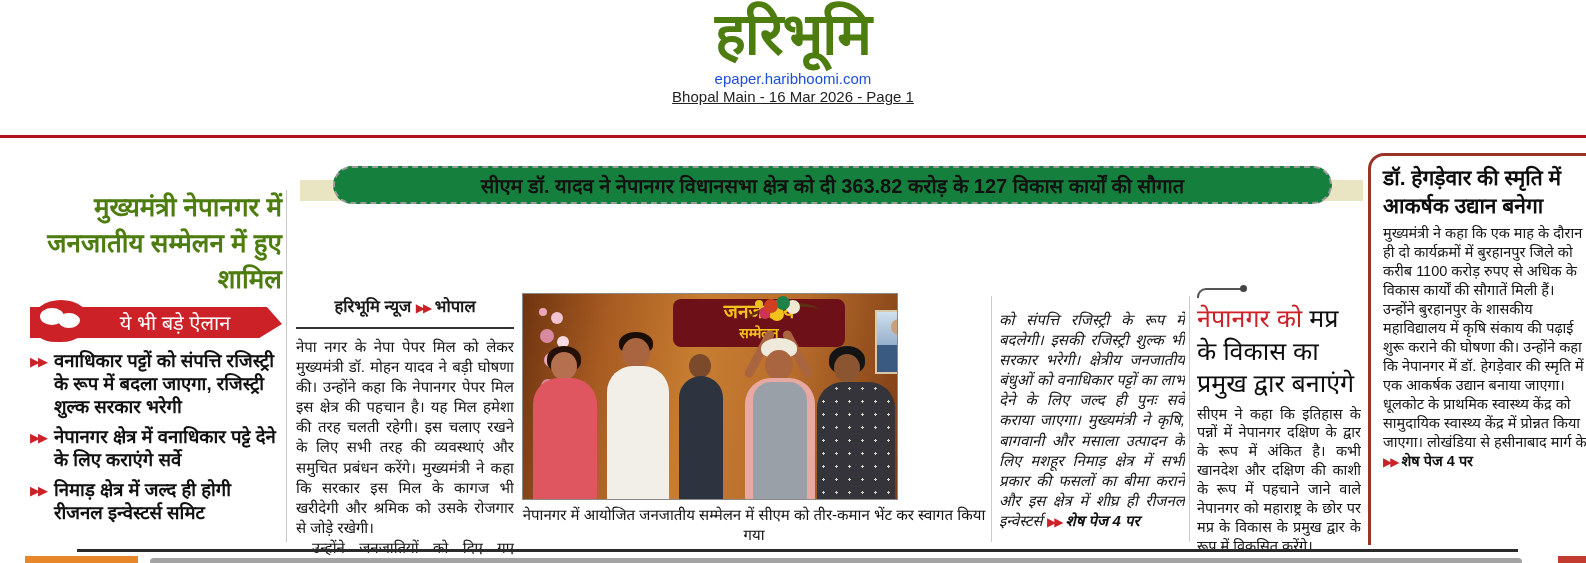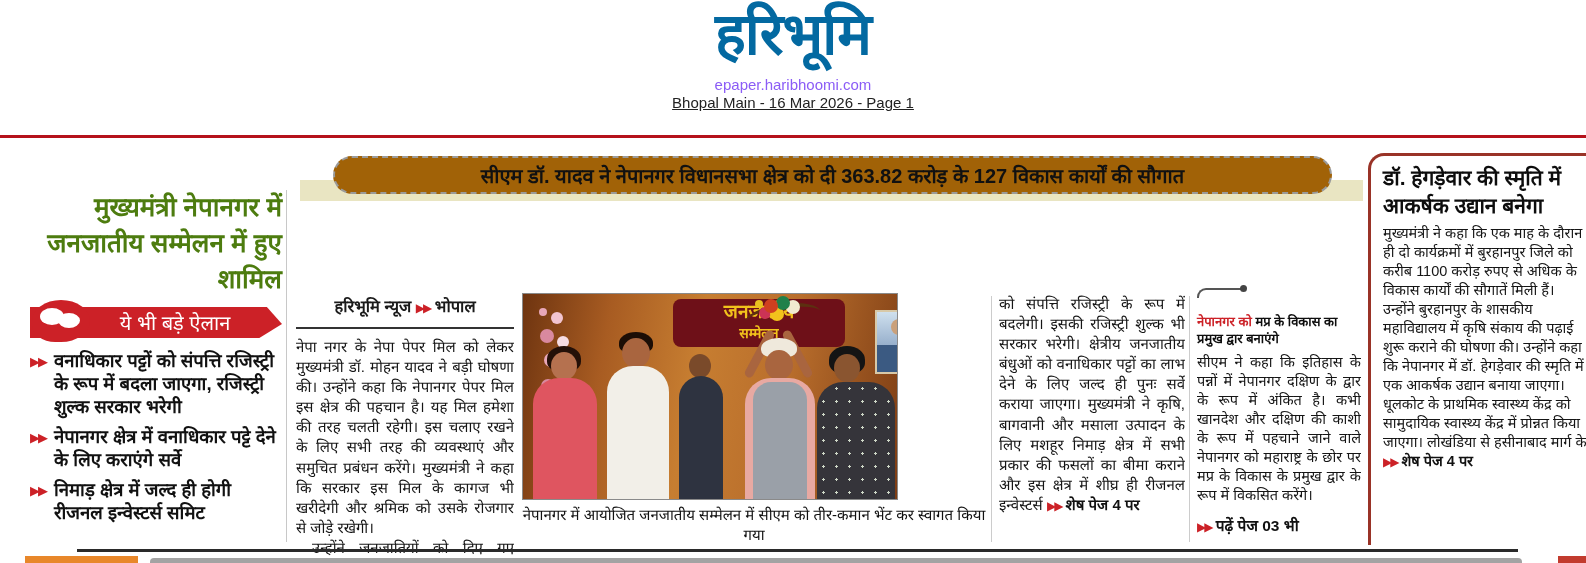--- a/index.html
+++ b/index.html
@@ -4,43 +4,43 @@
 <style>
   * { margin:0; padding:0; box-sizing:border-box; }
   html,body { background:#e9e9e9; }
   body { font-family:"Liberation Sans","DejaVu Sans",sans-serif; }
   .page {
     position:relative; width:1586px; height:563px; background:#ffffff;
     overflow:hidden; margin:0 auto; color:#1a1a1a;
   }
   
   .masthead { position:absolute; left:0; top:0; width:100%; text-align:center; }
-  .logo { font-size:58px; font-weight:800; color:#0369a1; letter-spacing:-1px; line-height:1.18; }
-  .site-url { font-size:15px; color:#8b5cf6; margin-top:8px; }
+  .logo { font-size:58px; font-weight:800; color:#4d7c0f; letter-spacing:-1px; line-height:1.18; }
+  .site-url { font-size:15px; color:#1d4ed8; margin-top:2px; }
   .edition { font-size:15px; color:#222; margin-top:1px;text-decoration:underline; }
   .red-rule { position:absolute; left:0; top:135px; width:100%; height:3px; background:#b5121b; }
   
   .left-col { position:absolute; left:30px; top:190px; width:252px; }
   .left-headline { font-size:26px; font-weight:800; line-height:1.38; text-align:right; color:#4d7c0f; }
   .announce-banner { position:absolute; left:0; top:117px; width:252px; height:31px;
     background:#cc2127; clip-path:polygon(0 0,94% 0,100% 55%,91% 100%,0 100%);
     display:flex; align-items:center; justify-content:center; }
   .announce-banner span { color:#fff; font-weight:400; font-size:20px; padding-left:38px; }
   .bubble-badge { position:absolute; left:2px; top:110px; width:58px; height:42px;
     background:#cc2127; border-radius:50% 50% 50% 40%; z-index:2; }
   .bubble-badge .b1 { position:absolute; left:8px; top:8px; width:24px; height:17px; background:#fff; border-radius:50%; }
   .bubble-badge .b2 { position:absolute; left:26px; top:13px; width:22px; height:15px; background:#fff; border-radius:50%; }
   .bullet-list { position:absolute; left:0; top:160px; width:252px; }
   .bullet-item { display:flex; gap:8px; margin-bottom:7px; font-size:18.5px; font-weight:600; line-height:1.24; color:#111; }
   .bullet-item .arrows { color:#cc2127; font-size:13px; line-height:1.8; letter-spacing:-2px; flex:0 0 auto; }
   .vrule1 { position:absolute; left:286px; top:190px; width:1px; height:352px; background:#c8c8c8; }
   
   .kicker-strip { position:absolute; left:300px; top:180px; width:1063px; height:21px; background:#e9e5c2; }
-  .kicker-capsule { position:absolute; left:333px; top:156px; width:999px; height:38px;
-    background:#a16207; border:2px dashed #9a9a9a; border-radius:20px;
+  .kicker-capsule { position:absolute; left:333px; top:166px; width:999px; height:38px;
+    background:#15803d; border:2px dashed #9a9a9a; border-radius:20px;
     display:flex; align-items:center; justify-content:center; }
   .kicker-capsule span { font-size:20px; font-weight:800; color:#111; white-space:nowrap; }
   .main-headline { position:absolute; left:290px; top:216px; width:1074px; text-align:center;
     font-size:38px; font-weight:800; color:#0d0d0d; white-space:nowrap; letter-spacing:-0.5px; }
   
   .story-col1 { position:absolute; left:296px; top:294px; width:218px; }
   .byline { text-align:center; font-size:16.5px; font-weight:800; padding-bottom:10px; border-bottom:2px solid #333; }
   .byline .arrows { color:#cc2127; font-size:12px; letter-spacing:-2px; }
   .story-body { font-size:15px; line-height:1.34; text-align:justify; color:#151515; }
   .story-col1 .story-body { margin-top:8px; height:228px; overflow:hidden; }
@@ -64,30 +64,30 @@
   .fhead { position:absolute; border-radius:50%; }
   .fhair { position:absolute; border-radius:50% 50% 40% 40%; }
   .fbody { position:absolute; border-radius:26px 26px 0 0; }
   .farm { position:absolute; width:9px; height:52px; border-radius:5px; background:#a9653f; }
   .ph-bundle { position:absolute; left:232px; top:6px; width:8px; height:8px; border-radius:50%; background:#e8c020;
     box-shadow:12px 2px 0 3px #d04020, 24px -1px 0 3px #20804a, 34px 3px 0 3px #f0ead0, 18px 10px 0 3px #f2c21c, 6px 9px 0 2px #cc3355; }
   .ph-bow { position:absolute; left:222px; top:10px; width:76px; height:26px; border-top:4px solid #5c3010; border-radius:50%; transform:rotate(-8deg); }
   .photo-caption { margin-top:4px; text-align:center; font-size:15px; color:#111; padding-bottom:5px; border-bottom:2.5px solid #2a2a2a; }
   
   .vrule2 { position:absolute; left:991px; top:296px; width:1px; height:246px; background:#cccccc; }
-  .story-col2 { position:absolute; left:999px; top:294px; width:186px; }
+  .story-col2 { position:absolute; left:999px; top:310px; width:186px;font-style:italic; }
   .story-col2 .story-body { height:250px; overflow:hidden; }
   .jump { color:#111; font-weight:800; }
   .jump-arrows { color:#cc2127; font-size:12px; letter-spacing:-2px; font-weight:700; }
   .vrule3 { position:absolute; left:1189px; top:296px; width:1px; height:246px; background:#cccccc; }
   
   .substory { position:absolute; left:1197px; top:288px; width:164px; }
   .sub-bracket { position:relative; width:46px; height:10px; border-top:2px solid #555; border-left:2px solid #555; border-top-left-radius:9px; margin-left:0; }
   .sub-bracket .dot { position:absolute; right:-4px; top:-5px; width:7px; height:7px; border-radius:50%; background:#444; }
-  .sub-title { font-size:13px; font-weight:700; line-height:1.3; margin-top:16px; color:#0d0d0d; }
+  .sub-title { font-size:25px; font-weight:400; line-height:1.3; margin-top:4px; color:#0d0d0d; }
   .sub-title .red { color:#cc2127; }
   .sub-body { margin-top:5px; font-size:14.5px; line-height:1.31; text-align:justify; color:#151515; height:158px; overflow:hidden; }
   .sub-jump { margin-top:3px; font-size:15.5px; }
   
   .right-box { position:absolute; left:1368px; top:153px; width:250px; height:392px;
     border-top:3px solid #993327; border-left:3px solid #993327; border-top-left-radius:16px; }
   .right-inner { position:absolute; left:12px; top:8px; width:206px; }
   .right-headline { font-size:21px; font-weight:800; line-height:1.32; color:#0d0d0d; }
   .right-body { margin-top:5px; font-size:14.5px; line-height:1.31; text-align:left; color:#151515; height:288px; overflow:hidden; }
   

